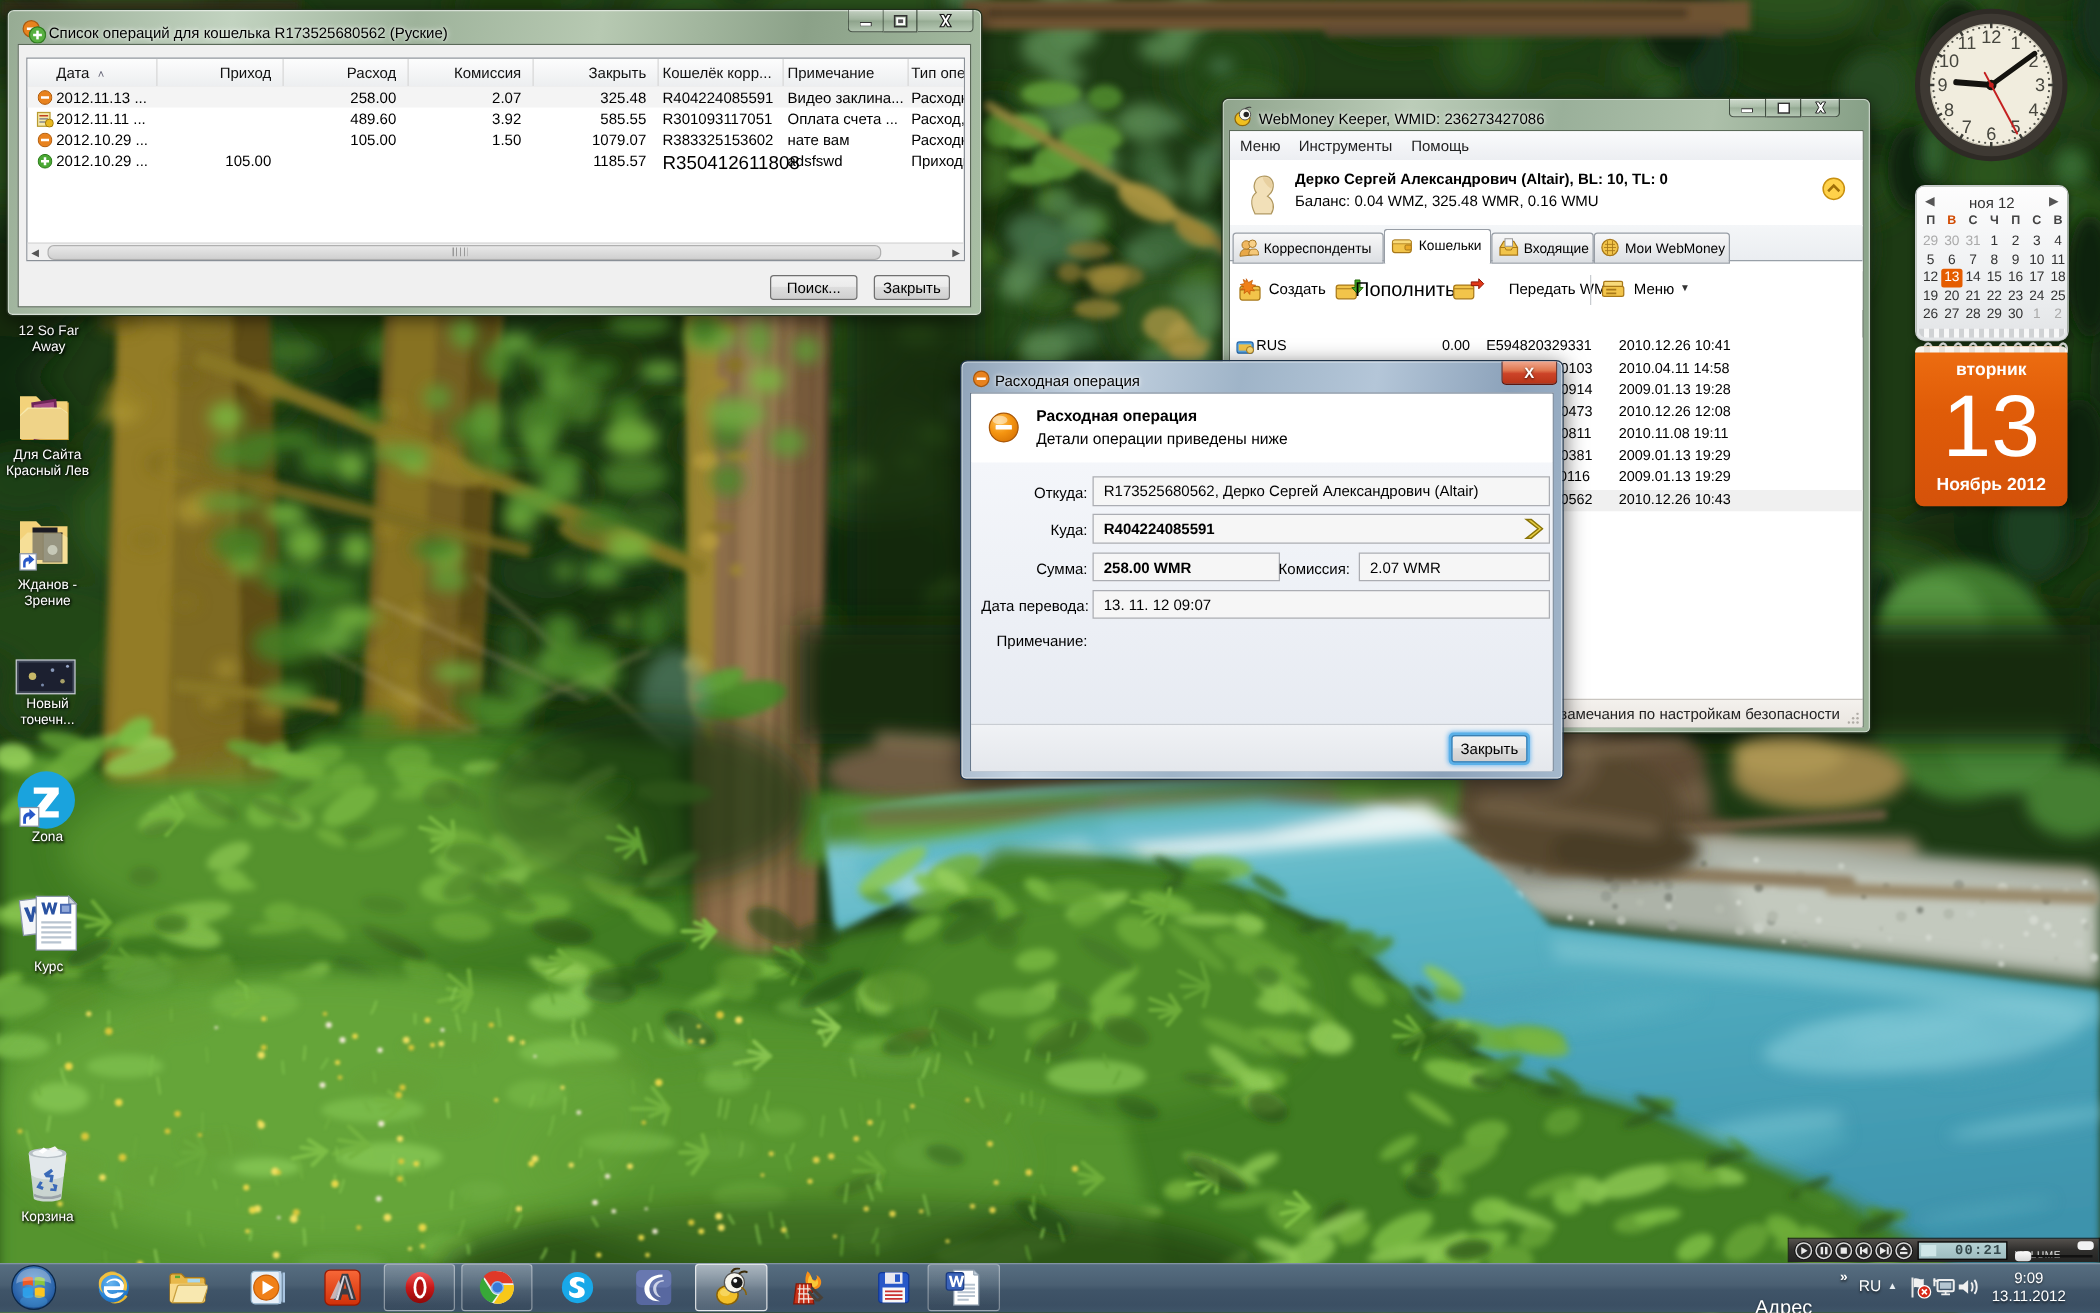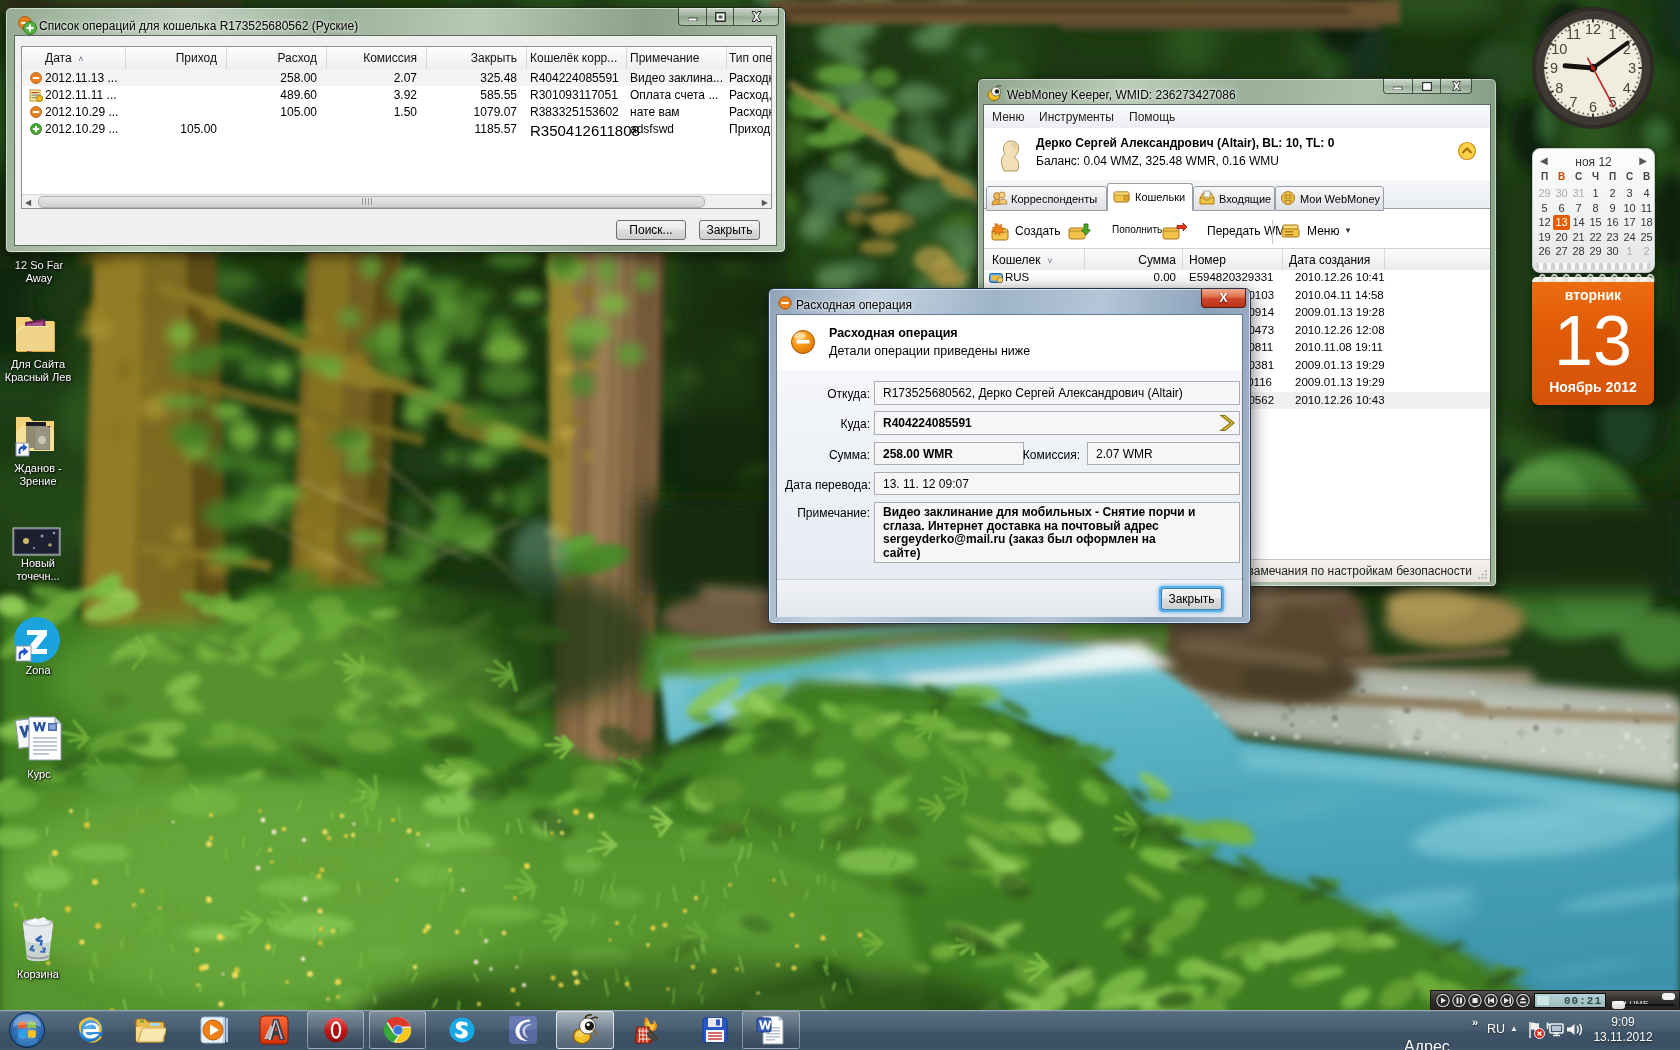--- a/index.html
+++ b/index.html
@@ -2116,48 +2116,38 @@
           <rect x="3" y="7" width="16" height="11" rx="2" fill="#f2c44a" stroke="#a87818" stroke-width="1"></rect>
           <path d="M3,10 L19,10" stroke="#a87818" stroke-width="0.8"></path>
           <path d="M8,1 l1.8,3 3.2,-1.8 -1,3.4 3.6,0.6 -3,2 2,2.6 -3.4,-0.6 -0.4,3.4 -2,-2.8 -2.6,2 0.6,-3.4 -3.4,0.4 2.6,-2.4 -2.8,-1.8 3.4,-0.8 -1,-3.2 2.8,1.6 Z" fill="#f08018" stroke="#c05808" stroke-width="0.6"></path>
         </svg>
    <div style="position:absolute;left:31px;top:8px;font-size:12px;">Создать</div>
    <svg class="a" style="left:84px;top:6px" width="24" height="20">
           <rect x="1" y="6" width="16" height="11" rx="2" fill="#f2c44a" stroke="#a87818" stroke-width="1"></rect>
           <path d="M1,9 L17,9" stroke="#a87818" stroke-width="0.8"></path>
           <path d="M18,2 L22,2 L22,8 L24.5,8 L20,13 L15.5,8 L18,8 Z" fill="#48a828" stroke="#206808" stroke-width="0.8" transform="translate(-2,0)"></path>
         </svg>
-   <div style="position:absolute;left:128px;top:8px;font-size:10px;">Пополнить</div>
+   <div style="position:absolute;left:100px;top:8px;font-size:16px;">Пополнить</div>
    <svg class="a" style="left:178px;top:6px" width="26" height="20">
           <rect x="1" y="6" width="16" height="11" rx="2" fill="#f2c44a" stroke="#a87818" stroke-width="1"></rect>
           <path d="M1,9 L17,9" stroke="#a87818" stroke-width="0.8"></path>
           <path d="M15,5 L19,1 L19,3.5 L25,3.5 L25,6.5 L19,6.5 L19,9 Z" fill="#e03818" stroke="#901808" stroke-width="0.8" transform="rotate(180 20 5)"></path>
         </svg>
    <div style="position:absolute;left:207px;top:8px;font-size:12px;margin-left:16px;">Передать WM</div>
    <div class="a" style="left:288px;top:4px;width:1px;height:24px;background:#c8ccd0;"></div>
    <svg class="a" style="left:297px;top:6px" width="22" height="20">
           <rect x="2" y="3" width="15" height="5" rx="1" fill="#f8da7a" stroke="#a87818" stroke-width="1"></rect>
           <rect x="1" y="7" width="17" height="8" rx="1.5" fill="#f2c44a" stroke="#a87818" stroke-width="1"></rect>
           <rect x="4" y="9" width="8" height="1.4" fill="#a87818"></rect>
           <rect x="4" y="12" width="8" height="1.4" fill="#a87818"></rect>
         </svg>
    <div style="position:absolute;left:323px;top:8px;font-size:12px;">Меню</div>
    <div style="position:absolute;left:360px;top:10px;font-size:8px;color:#333;">▼</div>
   </div>
 
-  <div class="a" style="left:0;top:143px;width:100%;height:22px;background:linear-gradient(180deg,#fdfdfd,#f0f1f3 60%,#e8eaed);border-top:1px solid #d0d4d8;border-bottom:1px solid #cdd1d5;">
-   <div class="a" style="left:100px;top:0;width:1px;height:22px;background:#d8d8d8;"></div>
-   <div class="a" style="left:198px;top:0;width:1px;height:22px;background:#d8d8d8;"></div>
-   <div class="a" style="left:298px;top:0;width:1px;height:22px;background:#d8d8d8;"></div>
-   <div class="a" style="left:400px;top:0;width:1px;height:22px;background:#d8d8d8;"></div>
-   <span style="position:absolute;left:8px;top:4px;font-size:12px;">Кошелек&nbsp;&nbsp;<span style="font-size:9px;color:#667;">˅</span></span>
-   <span style="position:absolute;left:108px;top:4px;width:84px;text-align:right;font-size:12px;">Сумма</span>
-   <span style="position:absolute;left:205px;top:4px;font-size:12px;">Номер</span>
-   <span style="position:absolute;left:305px;top:4px;font-size:12px;">Дата создания</span>
-  </div>
 
   <div class="a" style="left:0;top:165px;width:100%;height:289px;background:#fff;font-size:11.5px;">
    <svg class="a" style="left:5px;top:1px" width="16" height="14">
           <rect x="0.5" y="2.5" width="13" height="9" rx="2" fill="#58a8e8" stroke="#2868a8" stroke-width="1"></rect>
           <rect x="2" y="4.5" width="10" height="5" fill="#f2c44a"></rect>
           <circle cx="11" cy="9" r="2.8" fill="#f8da7a" stroke="#a87818" stroke-width="0.8"></circle>
         </svg>
    <span style="position:absolute;left:21px;top:1px;">RUS</span>
    <span style="position:absolute;left:108px;top:1px;width:84px;text-align:right;">0.00</span>
    <span style="position:absolute;left:205px;top:1px;">E594820329331</span>
@@ -2237,21 +2227,20 @@
 
   <div class="lbl" style="left:8px;top:133px;width:85px;">Сумма:</div>
   <div class="fld" style="left:97px;top:127px;width:150px;height:23px;font-weight:bold;">258.00 WMR</div>
   <div class="lbl" style="left:218px;top:133px;width:85px;">Комиссия:</div>
   <div class="fld" style="left:310px;top:127px;width:153px;height:23px;">2.07 WMR</div>
 
   <div class="lbl" style="left:8px;top:163px;width:85px;">Дата перевода:</div>
   <div class="fld" style="left:97px;top:157px;width:366px;height:23px;">13. 11. 12 09:07</div>
 
   <div class="lbl" style="left:8px;top:191px;width:85px;">Примечание:</div>
-  <div class="fld" style="left:97px;top:187px;width:366px;height:61px;align-items:flex-start;padding-top:3px;font-weight:bold;white-space:normal;line-height:13.5px;font-size:12px;">Видео заклинание для мобильных - Снятие порчи и<br>сглаза. Интернет доставка на почтовый адрес<br>sergeyderko@mail.ru (заказ был оформлен на<br>сайте)</div>
 
   <div class="a" style="left:382px;top:271px;width:65px;height:26px;border-radius:4px;background:#5ab0e8;box-shadow:0 0 4px #58b0f0;"></div>
   <div class="btn7" style="left:384px;top:273px;width:61px;height:22px;border-color:#3c7fb1;">Закрыть</div>
  </div>
 </div>
 
 <div class="a" style="left:1430px;top:990px;width:250px;height:20px;background:linear-gradient(180deg,#55514d,#31302e 45%,#232322);border:1px solid #181818;border-bottom:none;box-sizing:border-box;z-index:40;">
  <svg class="a" style="left:2px;top:1px" width="100" height="17">
   <g>
    <circle cx="10" cy="8.5" r="7.6" fill="#0e0e0e"></circle>

